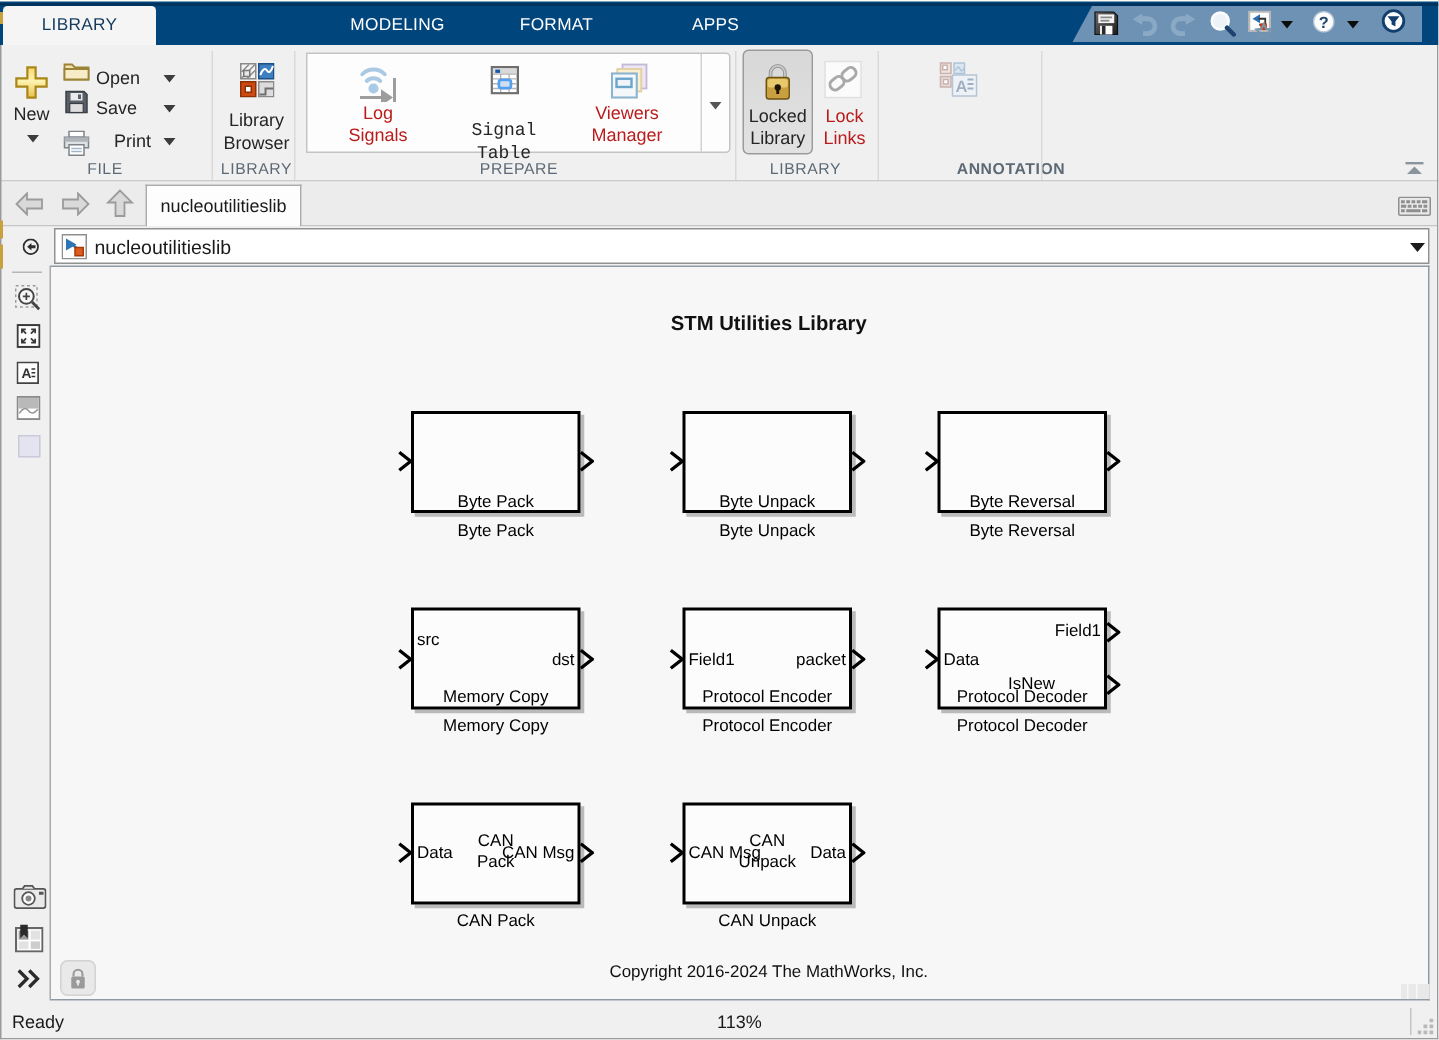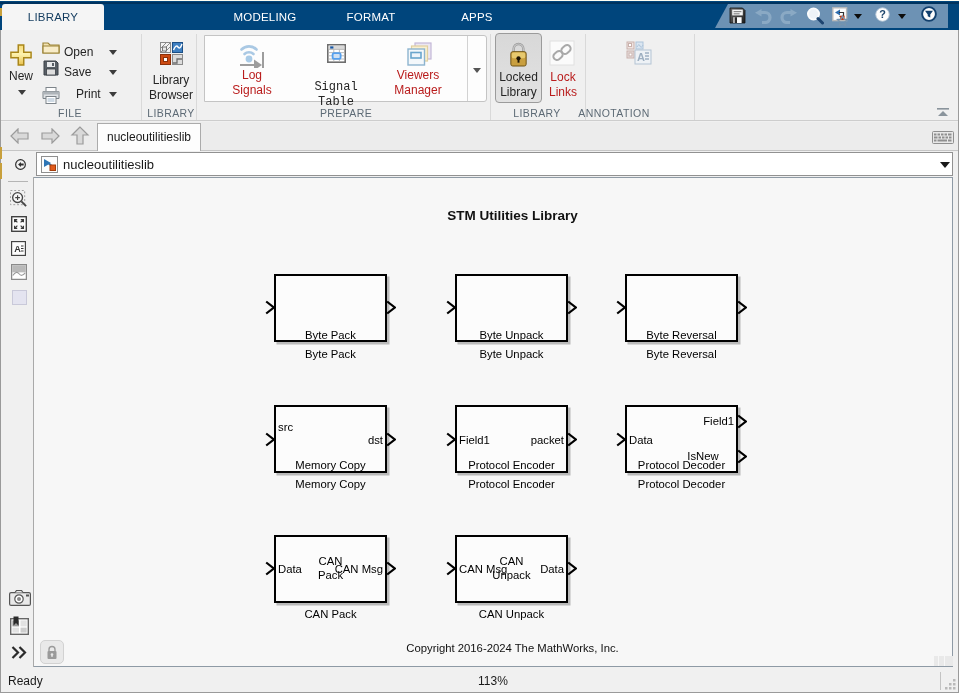--- a/index.html
+++ b/index.html
@@ -217,21 +217,21 @@
     <rect x="1" y="1" width="7" height="7" fill="#efe3e0" stroke="#c9b1ac"></rect>
     <rect x="2.5" y="2.5" width="3" height="3" fill="#fff" stroke="#c9b1ac"></rect>
     <rect x="10" y="1" width="7" height="7" fill="#dbe6f1" stroke="#adc4da"></rect>
     <path d="M11 6 q2 -4 3 -1 t3 -1" stroke="#adc4da" fill="none"></path>
     <rect x="1" y="10" width="7" height="7" fill="#e6dede" stroke="#c9b1ac"></rect>
     <rect x="3" y="12" width="3" height="3" fill="#fff" stroke="#c9b1ac"></rect>
     <rect x="9" y="9" width="16" height="14" fill="#eef2f6" stroke="#b4c4d4"></rect>
     <text x="11" y="20" font-size="11" font-weight="bold" fill="#9eb0c2" font-family="Liberation Sans">A</text>
     <path d="M19 12 h4 M19 15 h4 M19 18 h4" stroke="#9eb0c2" stroke-width="1.4"></path>
   </svg>
-  <div class="grouplabel" style="left:564px; width:100px;">ANNOTATION</div>
+  <div class="grouplabel" style="left:624px; width:100px;font-weight:bold;">ANNOTATION</div>
   <div class="vsep" style="left:694px;"></div>
 
   <svg class="abs" style="left:936px; top:77px;" width="14" height="10" viewBox="0 0 14 10">
     <rect x="1" y="1" width="12" height="1.6" fill="#8a949c"></rect>
     <path d="M7 4 l5 5 h-10 z" fill="#8a949c"></path>
   </svg>
 </div>
 <div id="docstrip">
   <svg class="abs" style="left:9px; top:6px;" width="19" height="16" viewBox="0 0 19 16">
     <path d="M8 1 L1 8 l7 7 v-4 h10 v-6 h-10 z" fill="#d9d9d9" stroke="#9b9b9b" stroke-width="1.2"></path>
@@ -405,21 +405,21 @@
       <path d="M1.2 1.5 L8.8 7.5 L1.2 13.5" fill="none" stroke="#000" stroke-width="2.2"></path>
     </svg>
   <svg class="abs" style="left:703px; top:236px;" width="10" height="15" viewBox="0 0 10 15">
       <path d="M1.2 1.5 L8.8 7.5 L1.2 13.5" fill="none" stroke="#000" stroke-width="2.2"></path>
     </svg>
   <svg class="abs" style="left:703px; top:271px;" width="10" height="15" viewBox="0 0 10 15">
       <path d="M1.2 1.5 L8.8 7.5 L1.2 13.5" fill="none" stroke="#000" stroke-width="2.2"></path>
     </svg>
   <div class="blab" style="left:595px; top:255px; text-align:left;">Data</div>
   <div class="blab" style="left:638px; top:236px; width:62px; text-align:right;">Field1</div>
-  <div class="blab" style="left:638px; top:271px; width:62px; text-align:center;">IsNew</div>
+  <div class="blab" style="left:638px; top:271px; width:62px; text-align:left;">IsNew</div>
   <div class="blab" style="left:591px; top:280px; width:113px;">Protocol Decoder</div>
   <div class="blab" style="left:591px; top:299px; width:113px;">Protocol Decoder</div>
 
   <div class="blk" style="left:240px; top:357px; width:113px; height:68px;"></div>
   <svg class="abs" style="left:231px; top:383px;" width="10" height="15" viewBox="0 0 10 15">
       <path d="M1.2 1.5 L8.8 7.5 L1.2 13.5" fill="none" stroke="#000" stroke-width="2.2"></path>
     </svg>
   <svg class="abs" style="left:352px; top:383px;" width="10" height="15" viewBox="0 0 10 15">
       <path d="M1.2 1.5 L8.8 7.5 L1.2 13.5" fill="none" stroke="#000" stroke-width="2.2"></path>
     </svg>

